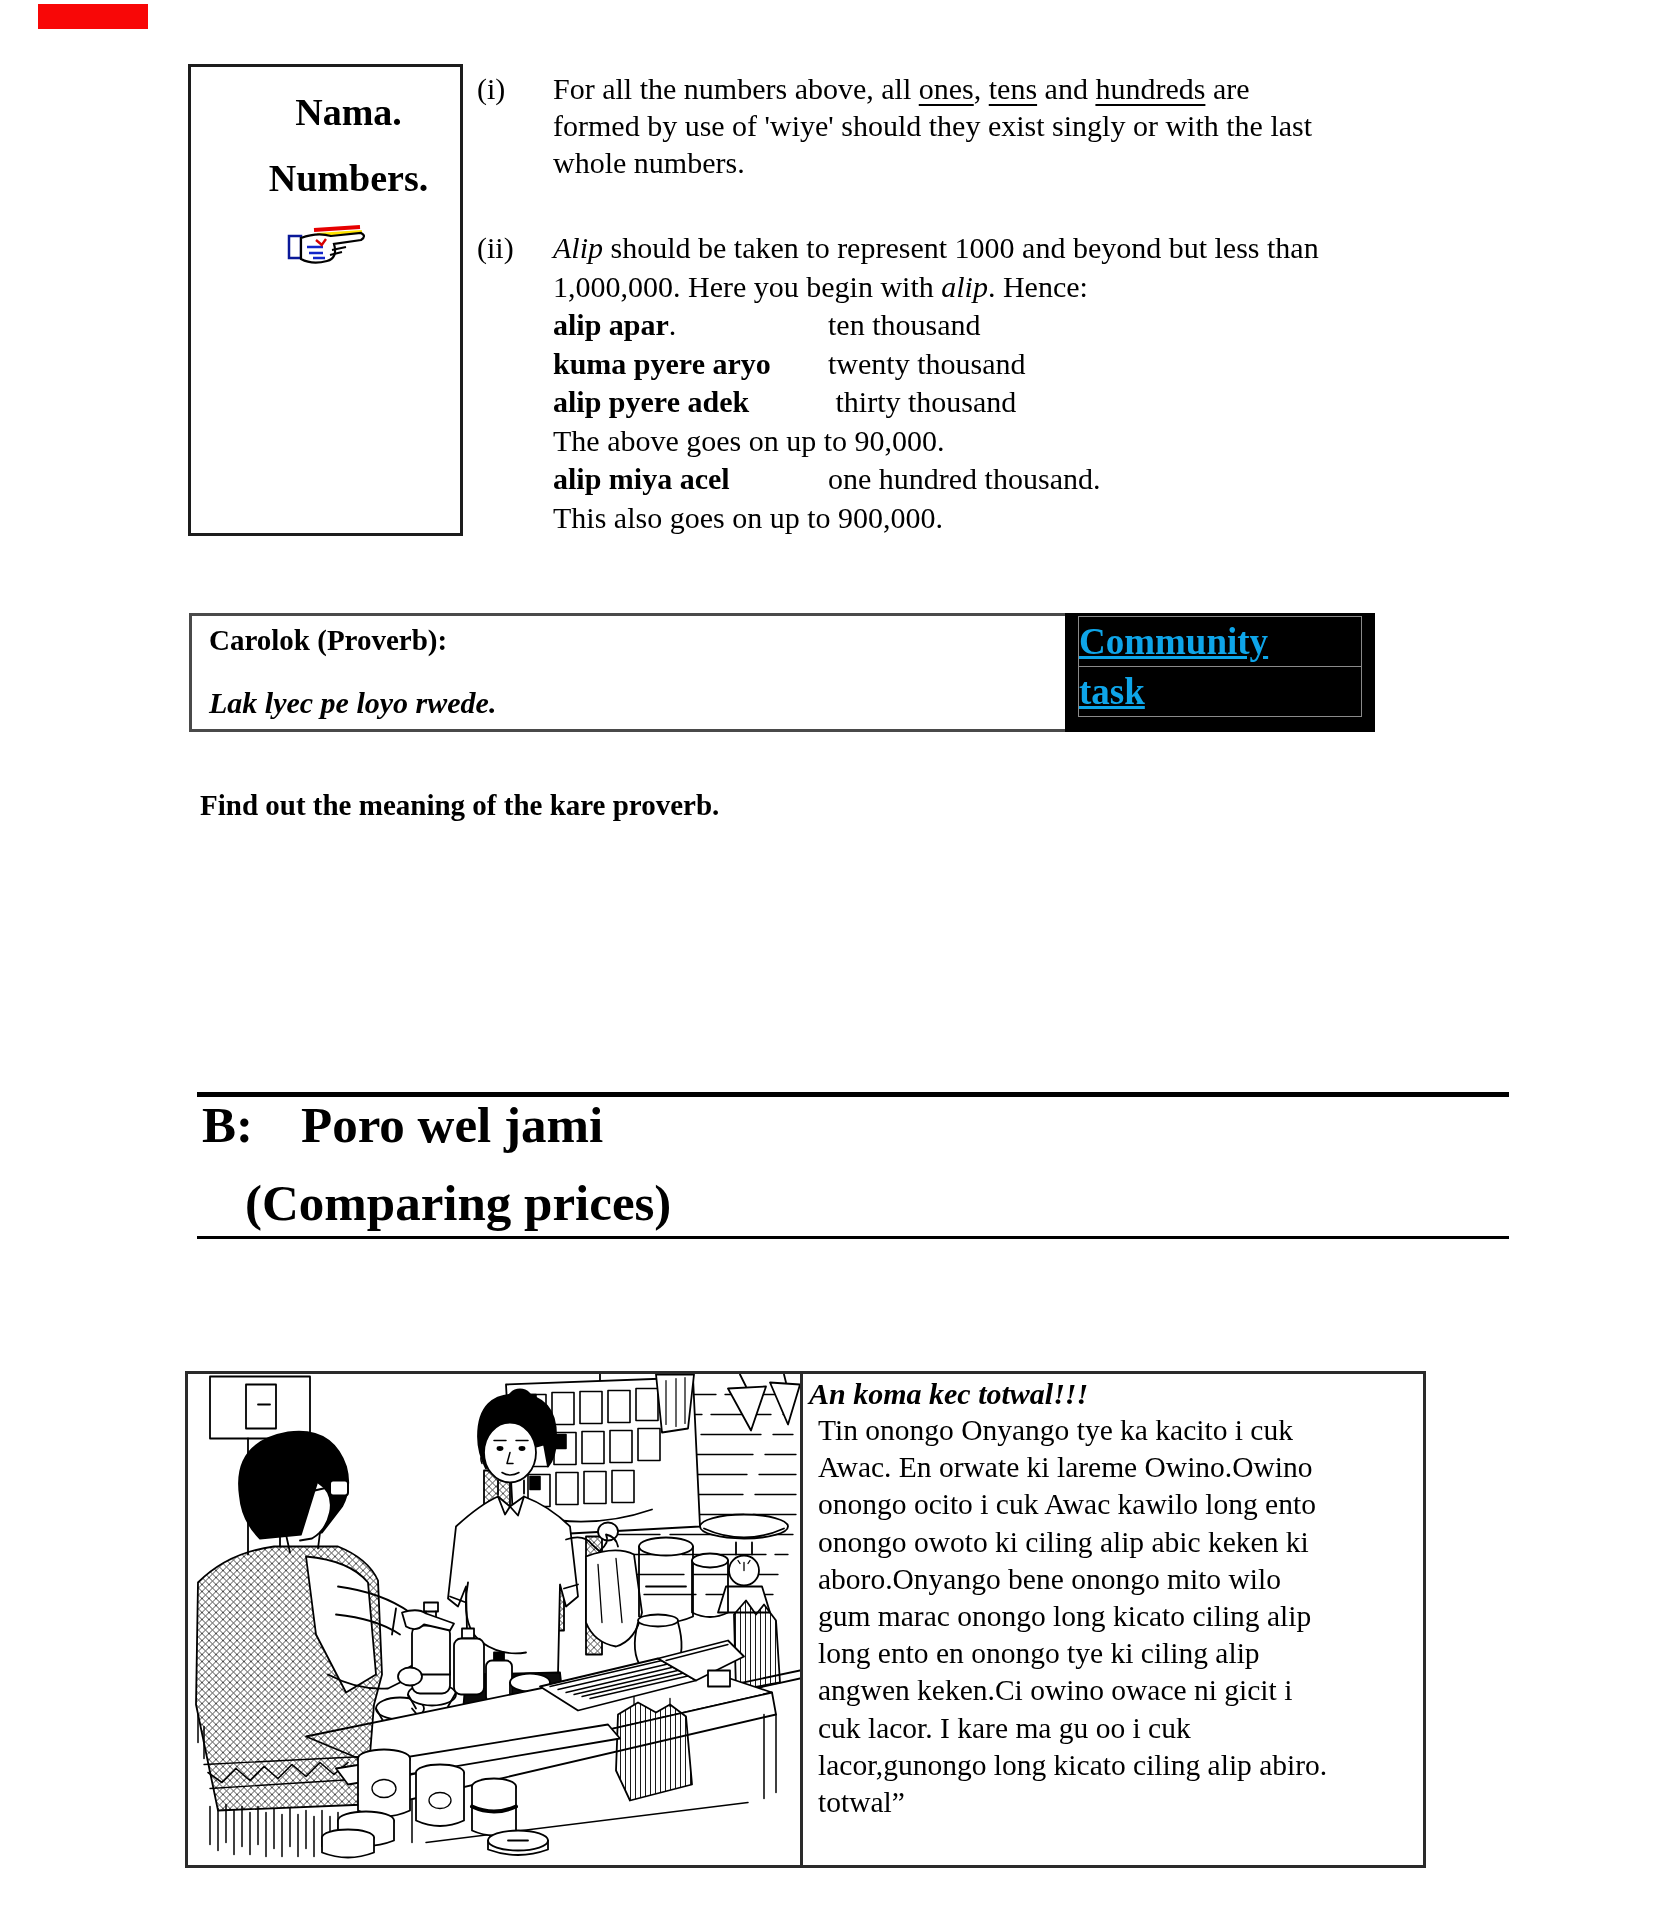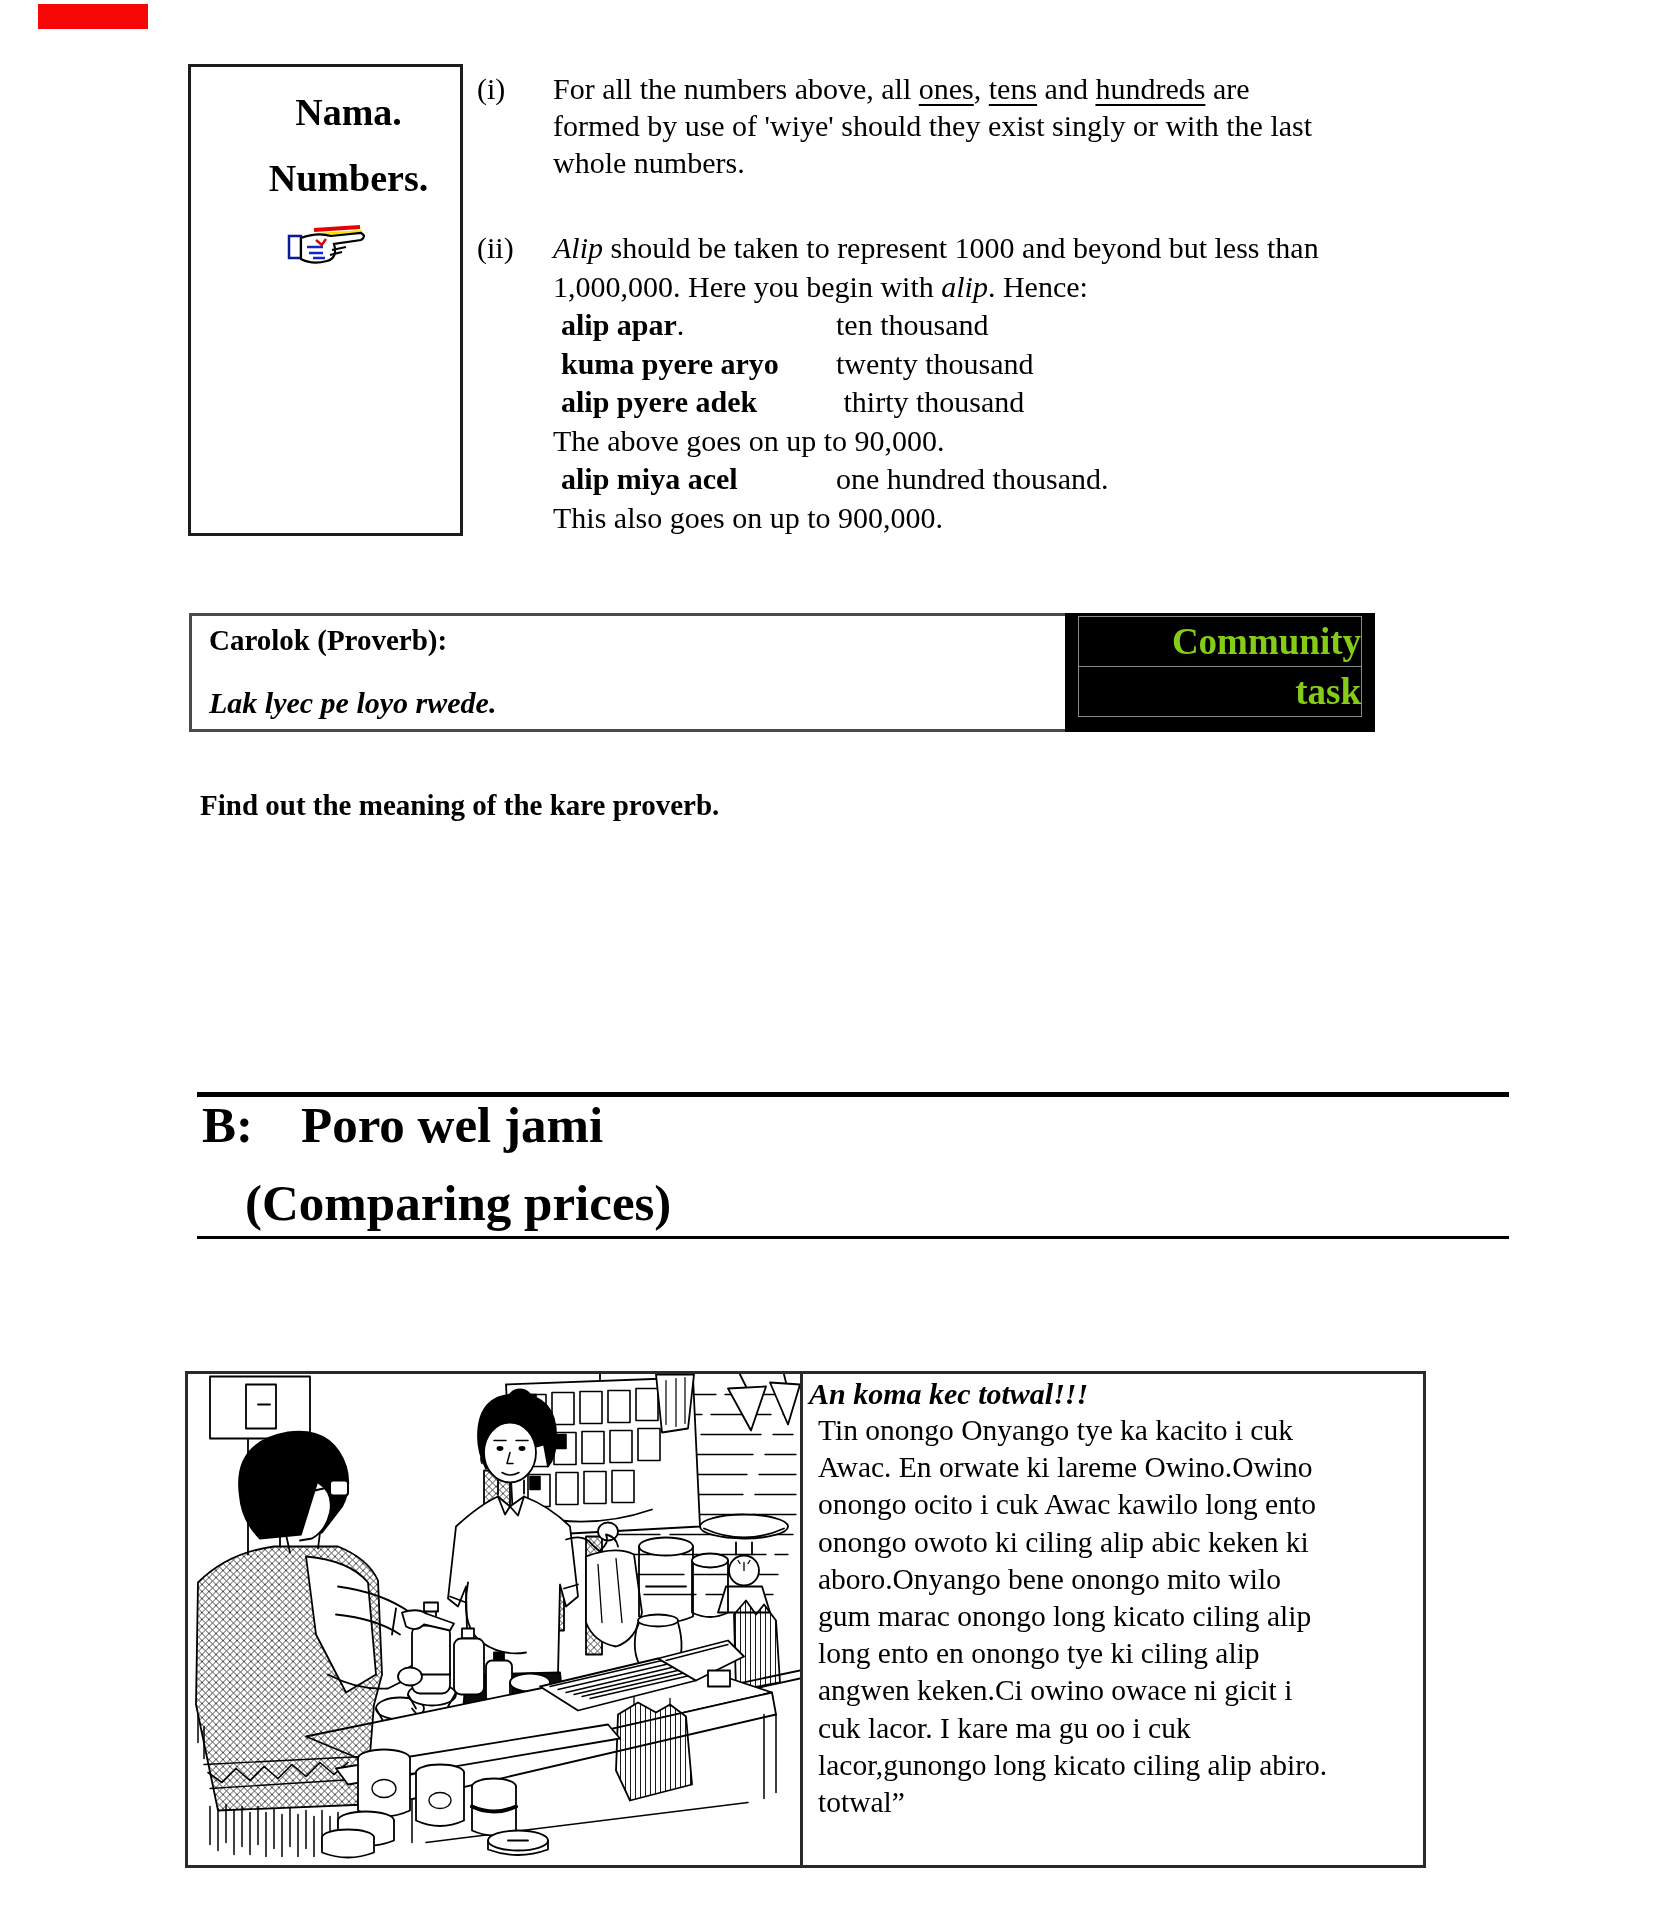--- a/index.html
+++ b/index.html
@@ -22,32 +22,32 @@
   .note-i{left:477px;top:70px;}
   .note-ii{left:477px;top:229px;}
   .note-label{width:76px;flex:none;font-size:30px;line-height:37px;}
   .note-ii .note-label{line-height:38.5px;}
   .note-body{}
   .note-i .noteline{font-size:30px;line-height:37px;white-space:nowrap;}
   .note-ii .noteline{font-size:30px;line-height:38.5px;white-space:nowrap;}
   .rs-u{text-decoration:underline;text-decoration-thickness:2px;text-underline-offset:5px;}
   .rs-i{font-style:italic;}
   .rs-b{font-weight:bold;}
-  .term{display:inline-block;width:275px;margin-left:8px;}
+  .term{display:inline-block;width:275px;}
 
   
   .proverb-wrap{position:absolute;left:189px;top:613px;width:1186px;height:119px;}
   .proverb-box{position:absolute;left:0;top:0;right:14px;bottom:0;border:3px solid #4a4a4a;
                box-sizing:border-box;background:#fff;}
   .carolok{position:absolute;left:17px;top:8px;font-size:29px;font-weight:bold;}
   .lak{position:absolute;left:17px;top:70px;font-size:30px;font-weight:bold;font-style:italic;}
   .badge{position:absolute;right:0;top:0;width:310px;height:119px;background:#000;
          box-sizing:border-box;padding:3px 13px 0 13px;}
   .badge-table{border:1px solid #8a8a8a;}
-  .badge-row{height:49px;color:#84cc16;font-size:37px;font-weight:bold;text-align:right;line-height:49px;}
+  .badge-row{height:49px;color:#0ea5e9;font-size:37px;font-weight:bold;text-align:left;line-height:49px;text-decoration:underline;}
   .badge-row.first{border-bottom:1px solid #8a8a8a;}
 
   .task-line{position:absolute;left:200px;top:789px;font-size:29px;font-weight:bold;}
 
   
   .rule{position:absolute;background:#000;}
   .rule-1{left:197px;top:1092px;width:1312px;height:5px;}
   .rule-2{left:197px;top:1236px;width:1312px;height:3px;}
   .head-letter{position:absolute;left:202px;top:1100px;font-size:51px;font-weight:bold;line-height:1;}
   .head-title{position:absolute;left:301px;top:1100px;font-size:51px;font-weight:bold;line-height:1;white-space:nowrap;}

